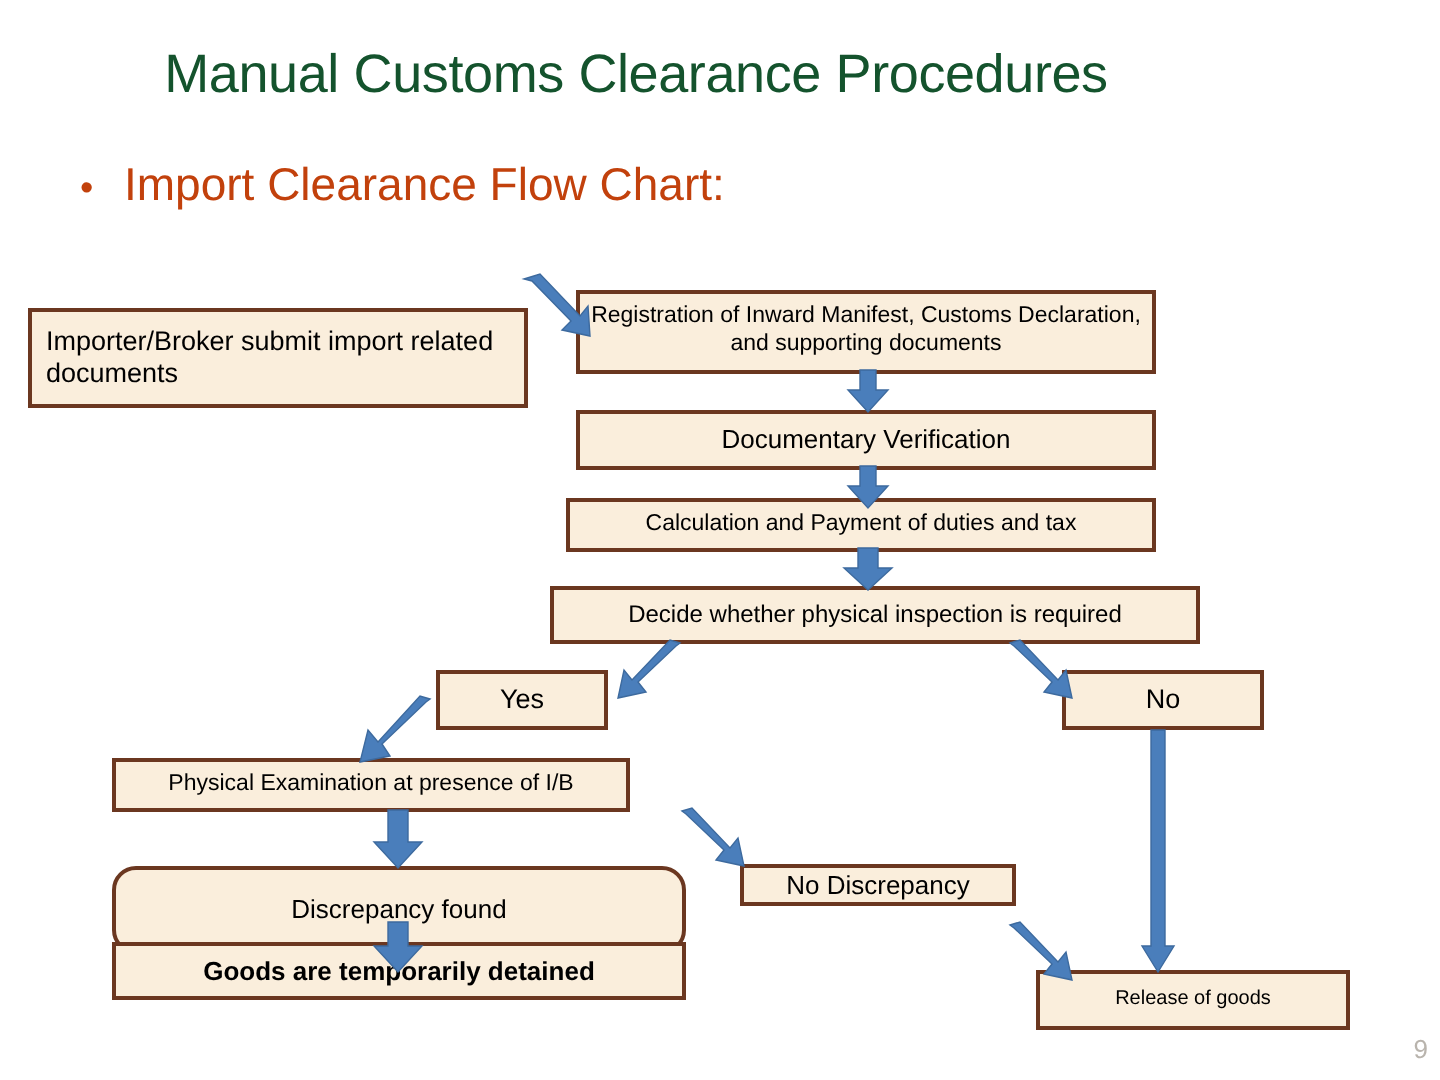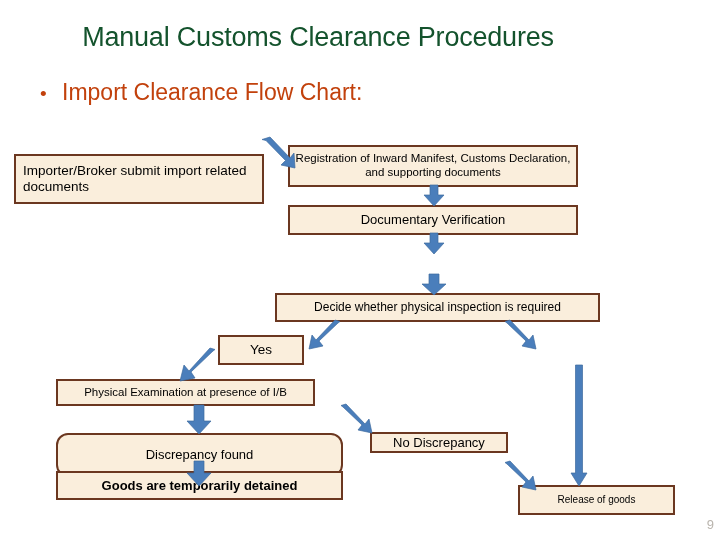--- a/index.html
+++ b/index.html
@@ -92,29 +92,35 @@
   </div>
 
   <div class="fbox" style="left:288px; top:145px; width:290px; height:42px; font-size:11.5px;">
     <span>Registration of Inward Manifest, Customs Declaration, and supporting documents</span>
   </div>
 
   <div class="fbox" style="left:288px; top:205px; width:290px; height:30px; font-size:13px;">
     <span>Documentary Verification</span>
   </div>
 
+  <div class="fbox" style="left:283px; top:249px; width:295px; height:27px; font-size:11.5px;">
+    <span>Calculation and Payment of duties and tax</span>
+  </div>
 
   <div class="fbox" style="left:275px; top:293px; width:325px; height:29px; font-size:12px;">
     <span>Decide whether physical inspection is required</span>
   </div>
 
   <div class="fbox" style="left:218px; top:335px; width:86px; height:30px; font-size:13.5px;">
     <span>Yes</span>
   </div>
 
+  <div class="fbox" style="left:531px; top:335px; width:101px; height:30px; font-size:13.5px;">
+    <span>No</span>
+  </div>
 
   <div class="fbox" style="left:56px; top:379px; width:259px; height:27px; font-size:11.5px;">
     <span>Physical Examination at presence of I/B</span>
   </div>
 
   <div class="fbox" style="left:56px; top:433px; width:287px; height:44px; font-size:13px;border-radius:12px;">
     <span>Discrepancy found</span>
   </div>
 
   <div class="fbox" style="left:370px; top:432px; width:138px; height:21px; font-size:13px;">

